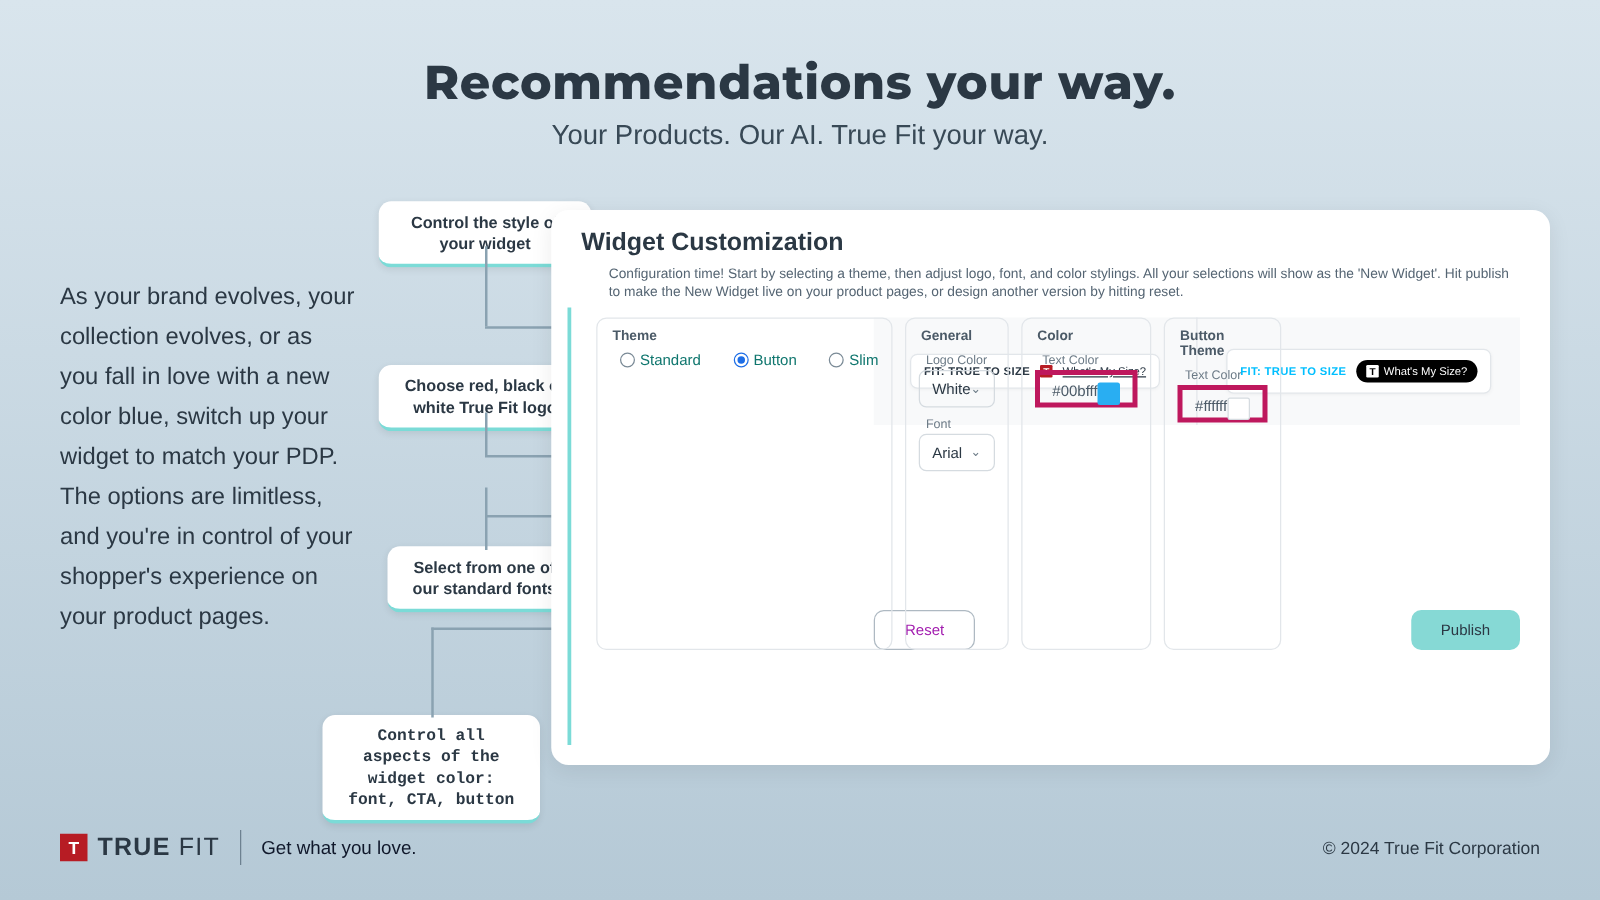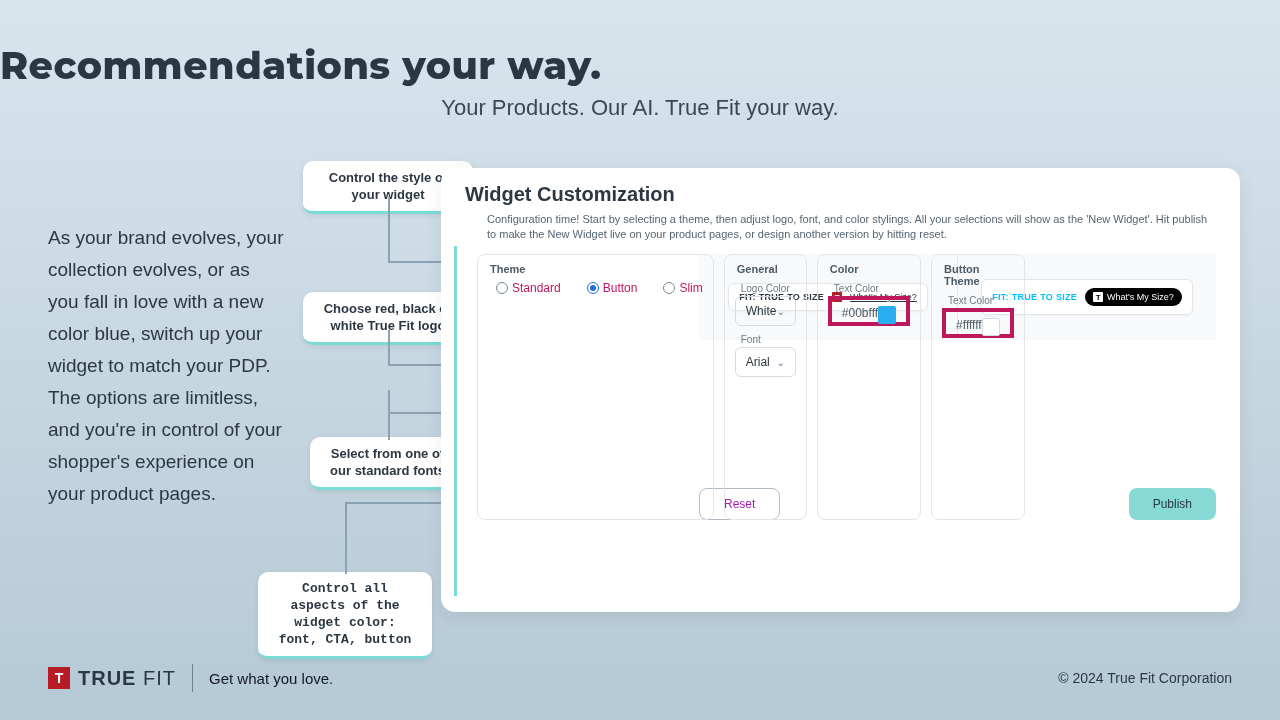--- a/index.html
+++ b/index.html
@@ -5,21 +5,21 @@
   * { box-sizing: border-box; margin: 0; padding: 0; }
   html, body { width: 1280px; height: 720px; overflow: hidden; font-family: Arial, Helvetica, sans-serif; }
   body {
     background: linear-gradient(180deg, #d9e5ed 0%, #b5c9d6 100%);
     position: relative;
   }
 
   .hero-title {
     position: absolute;
     left: 0; right: 0; top: 45px;
-    text-align: left;
+    text-align: center;
     font: 800 38px/1.1 "Montserrat", Arial, sans-serif;
     color: #2b3844;
     letter-spacing: .5px;
   }
   .hero-sub {
     position: absolute;
     left: 0; right: 0; top: 95px;
     text-align: center;
     font: 400 22px/1.2 Arial, sans-serif;
     color: #384956;
@@ -117,21 +117,21 @@
     border:1px solid #e2e6ea;
     border-radius:8px;
     padding: 8px 10px 12px 10px;
     position:relative;
   }
   .sect-label {
     font:600 11px Arial,sans-serif;
     color:#4b5a67;
     margin:0 0 6px 2px;
   }
-  .radios { display:flex; gap:26px; margin-left:8px; font:400 12px Arial,sans-serif; color:#be185d;justify-content:space-between;}
+  .radios { display:flex; gap:26px; margin-left:8px; font:400 12px Arial,sans-serif; color:#0f766e;justify-content:space-between;}
   .radios label{display:flex;align-items:center;gap:4px;cursor:pointer;}
   .radios .dot{
     width:12px;height:12px;border:1px solid #7a8a96;border-radius:50%;display:inline-flex;align-items:center;justify-content:center;
   }
   .radios .dot.on::after{content:'';width:6px;height:6px;background:#1e6ee6;border-radius:50%;}
   .radios .dot.on{border-color:#1e6ee6;}
 
   .fieldlabel{font:400 10px Arial,sans-serif;color:#6b7a86;margin:8px 0 2px 6px;}
   .select {
     display:flex;align-items:center;justify-content:space-between;

